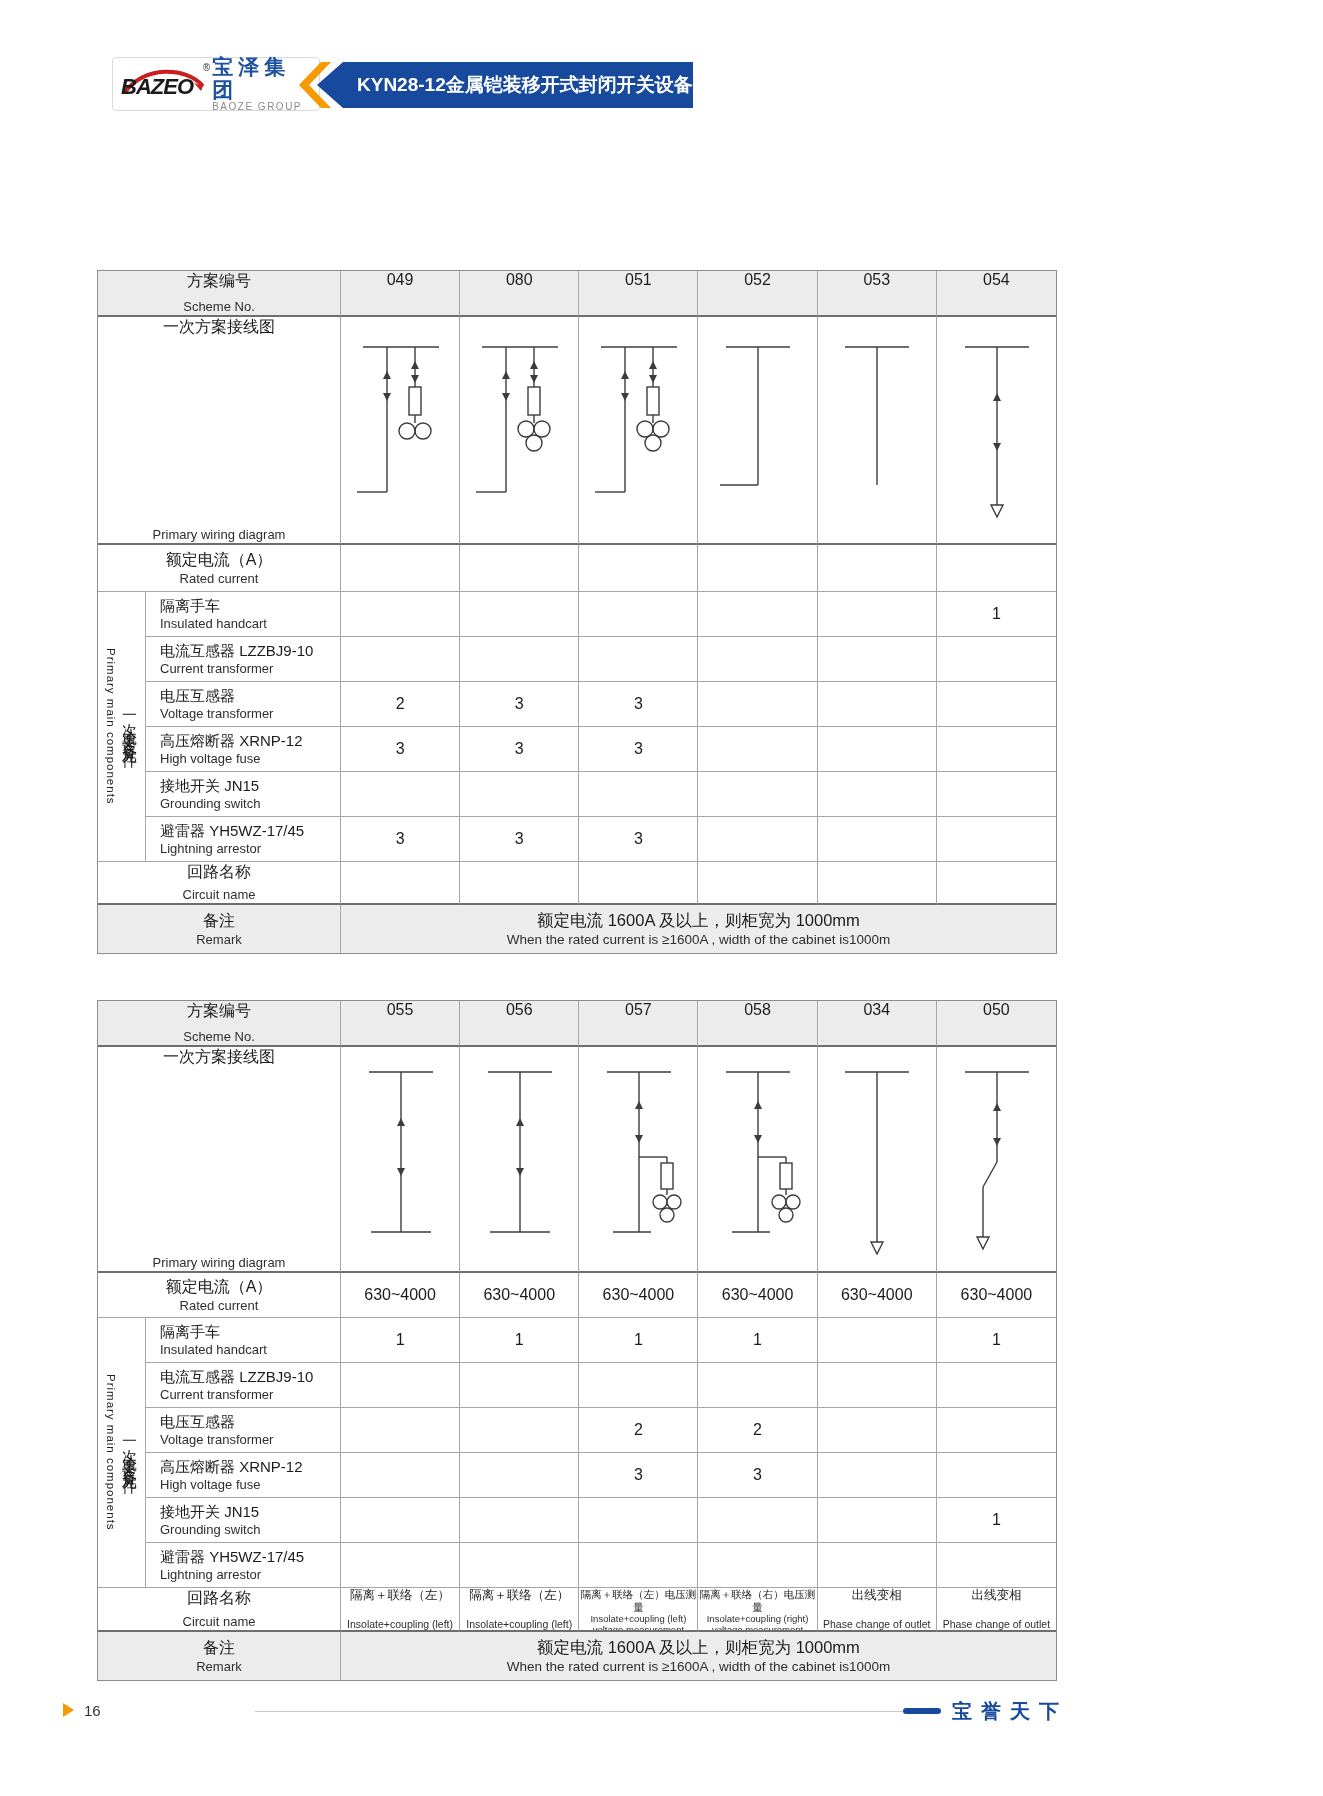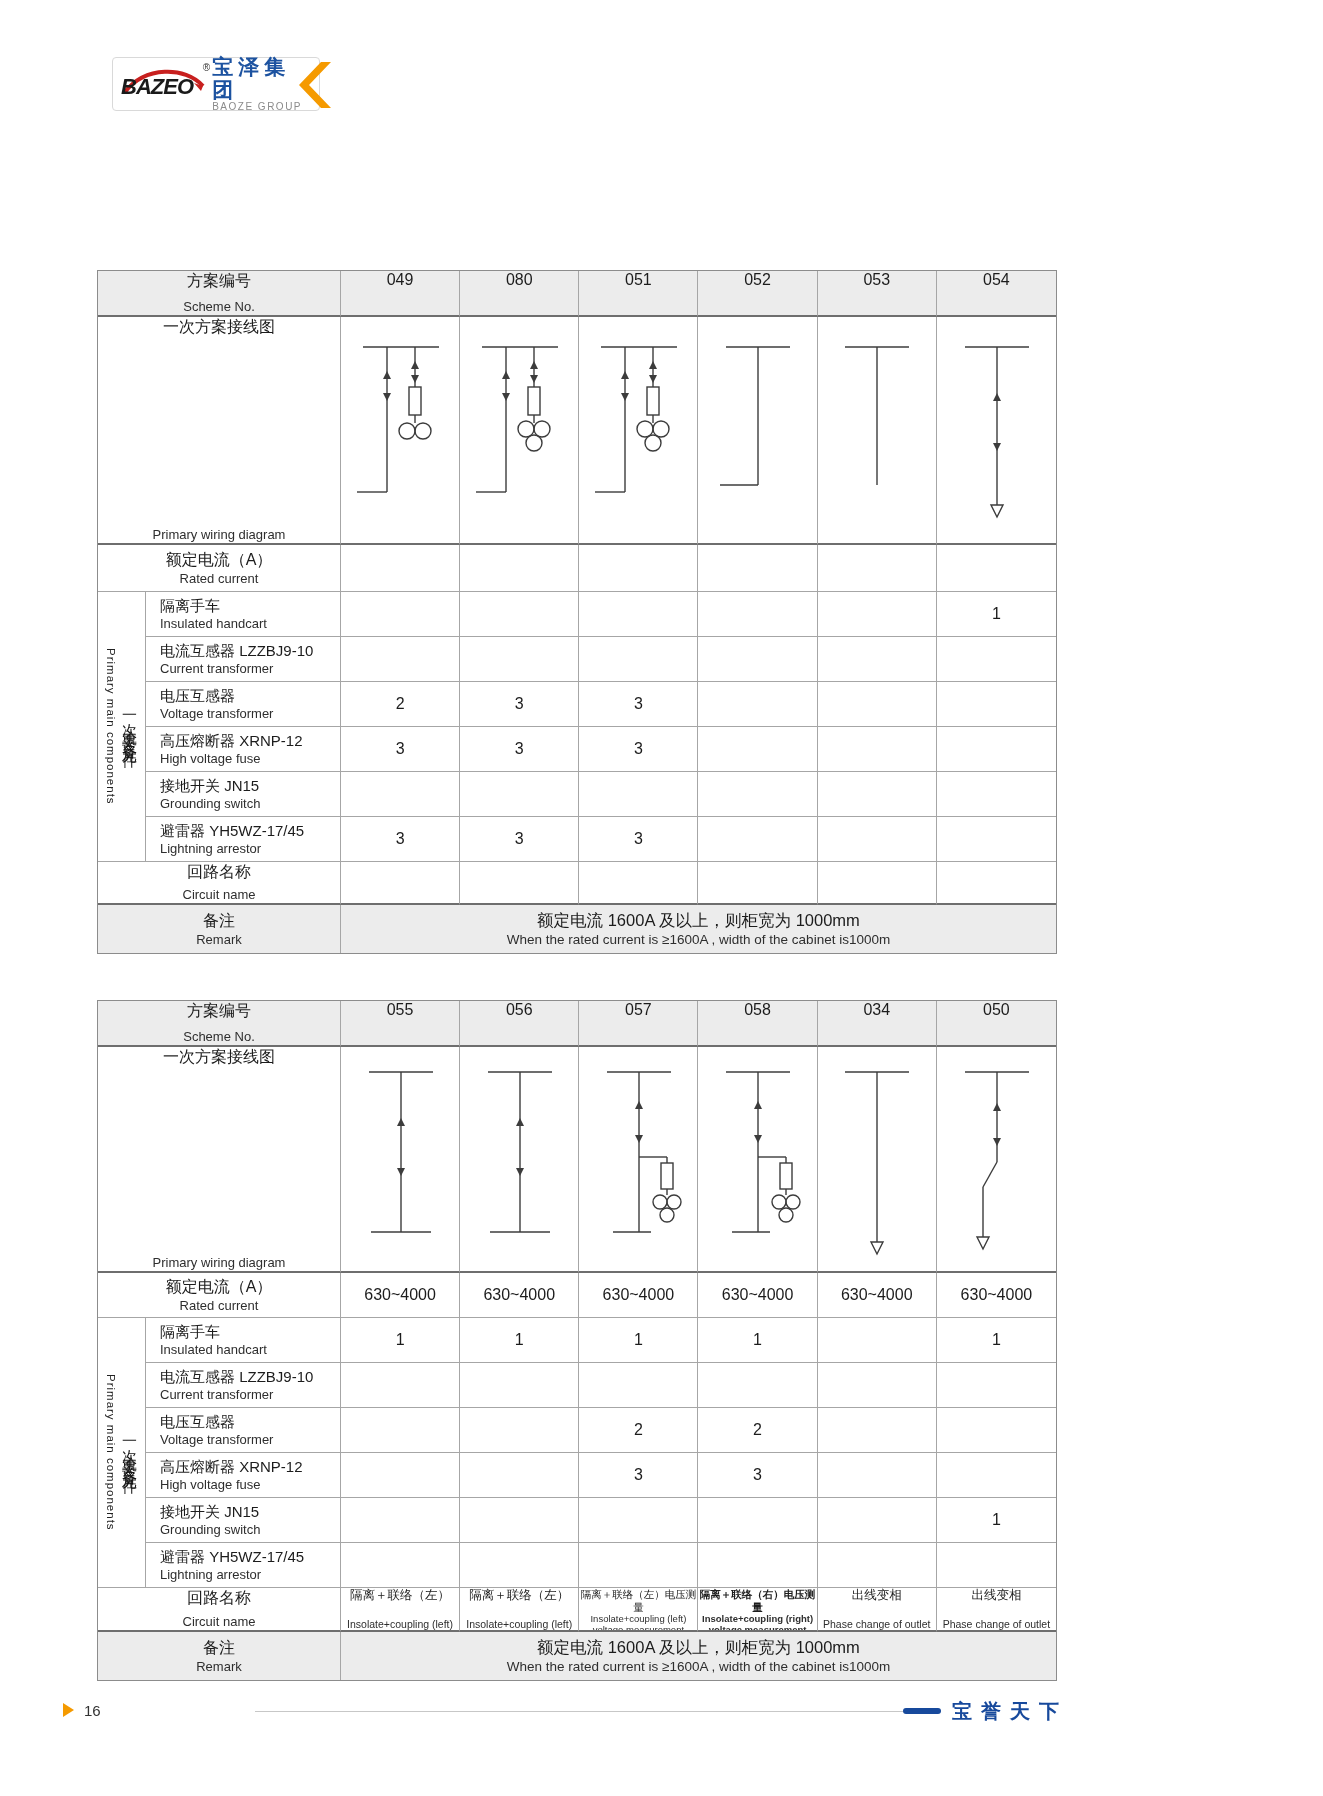--- a/index.html
+++ b/index.html
@@ -75,20 +75,23 @@
       <span class="logo-reg">®</span>
     </div>
     <div class="logo-right">
       <div class="logo-cn">宝泽集团</div>
       <div class="logo-en">BAOZE GROUP</div>
     </div>
   </div>
   <svg class="banner-chevron" width="42" height="46" viewBox="0 0 42 46">
     <path d="M34 0 L12 23 L34 46 L24 46 L2 23 L24 0 Z" fill="#f59a00"></path>
   </svg>
+  <div class="banner">
+    <span>KYN28-12金属铠装移开式封闭开关设备</span>
+  </div>
 
   <div class="sheet-table" id="table1">
       <div class="c gray hb" style="grid-area: 1 / 1 / auto / span 2;">
         <div class="zh">方案编号</div>
         <div class="en">Scheme No.</div>
       </div>
       <div class="c gray hb" style="grid-area: 1 / 3;">
         <div class="val">049</div>
       </div>
       <div class="c gray hb" style="grid-area: 1 / 4;">
@@ -505,21 +508,21 @@
         <div class="cn-en">Insolate+coupling (left)</div>
       </div>
       <div class="c hb" style="grid-area: 10 / 4;">
         <div class="cn-zh">隔离＋联络（左）</div>
         <div class="cn-en">Insolate+coupling (left)</div>
       </div>
       <div class="c hb tiny" style="grid-area: 10 / 5;">
         <div class="cn-zh">隔离＋联络（左）电压测量</div>
         <div class="cn-en">Insolate+coupling (left) voltage measurement</div>
       </div>
-      <div class="c hb tiny" style="grid-area: 10 / 6; font-weight: bold;">
+      <div class="c hb tiny" style="grid-area: 10 / 6;">
         <div class="cn-zh">隔离＋联络（右）电压测量</div>
         <div class="cn-en">Insolate+coupling (right) voltage measurement</div>
       </div>
       <div class="c hb" style="grid-area: 10 / 7;">
         <div class="cn-zh">出线变相</div>
         <div class="cn-en">Phase change of outlet</div>
       </div>
       <div class="c hb lastcol" style="grid-area: 10 / 8;">
         <div class="cn-zh">出线变相</div>
         <div class="cn-en">Phase change of outlet</div>

